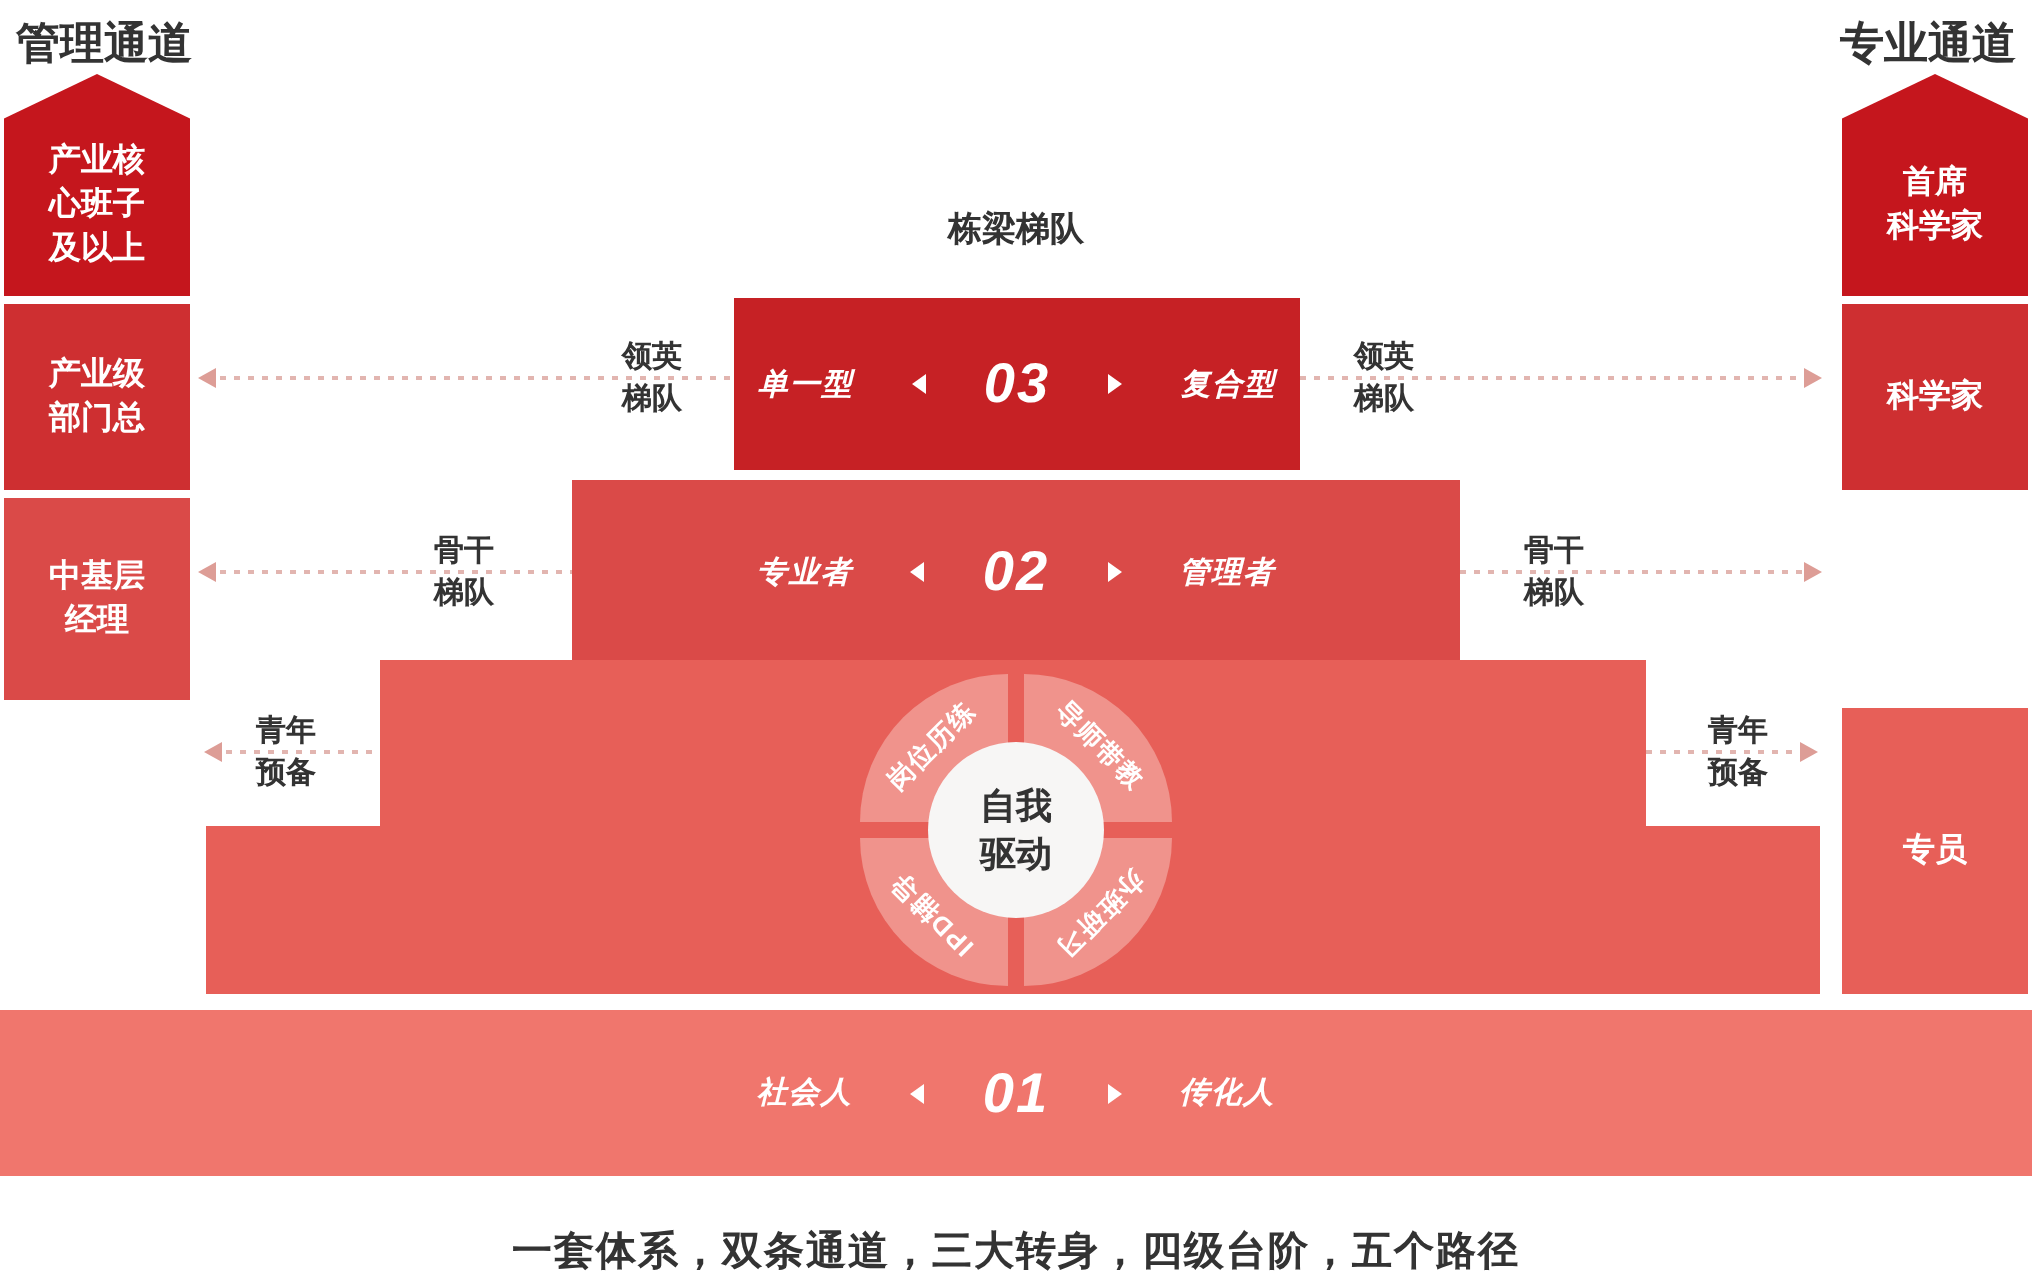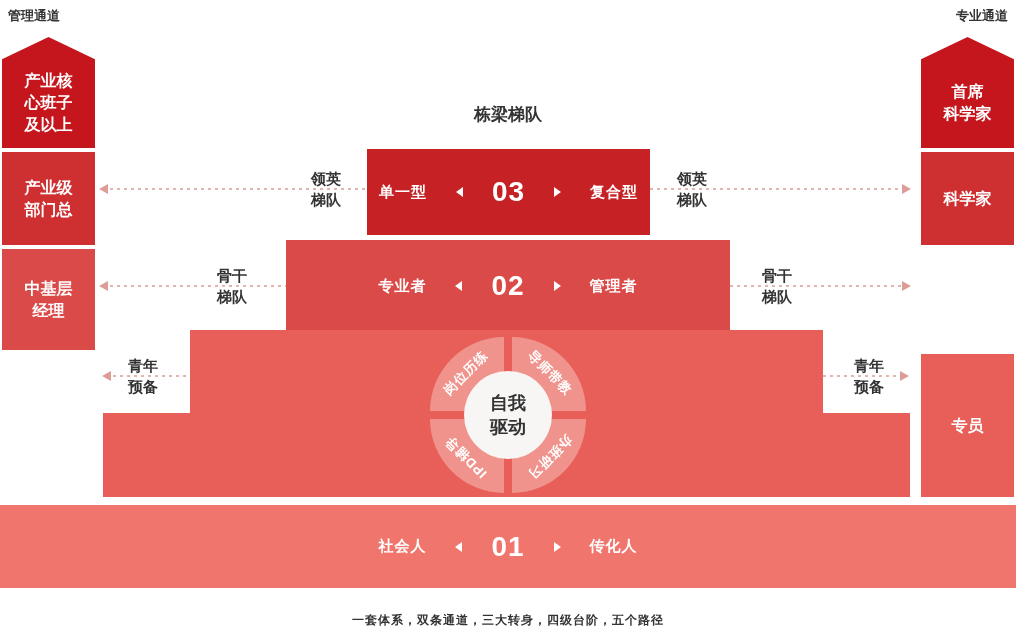--- a/index.html
+++ b/index.html
@@ -12,24 +12,24 @@
   .col-seg{
     position:absolute;left:2px;width:93px;display:flex;align-items:center;justify-content:center;
     color:#fff;font-weight:bold;font-size:16px;line-height:22px;text-align:center;
   }
   .col-seg.right{left:921px;}
   .seg1{top:37px;height:111px;background:#c5161d;clip-path:polygon(50% 0%,100% 20%,100% 100%,0% 100%,0% 20%);padding-top:20px;box-sizing:border-box;}
   .seg2{top:152px;height:93px;background:#ce2f31;}
   .seg3{top:249px;height:101px;background:#da4a48;}
   .seg4{top:354px;height:143px;background:#e75f58;}
   
-  .chan-title{position:absolute;top:7px;font-size:13px;font-weight:bold;color:#333;}
+  .chan-title{position:absolute;top:7px;font-size:22px;font-weight:bold;color:#333;}
   .pyr-title{position:absolute;top:103px;left:0;right:0;text-align:center;font-size:17px;font-weight:bold;color:#333;}
   
-  .tier{position:absolute;display:flex;align-items:center;justify-content:center;gap:29px;color:#fff;}
+  .tier{position:absolute;display:flex;align-items:center;justify-content:center;gap:29px;color:#fff;font-style:italic;}
   .tier .word{font-size:15px;font-weight:bold;letter-spacing:1px;}
   .tier .num{font-size:28px;font-weight:bold;letter-spacing:1px;}
   .tier3{left:367px;top:149px;width:283px;height:86px;background:#c62125;}
   .tier2{left:286px;top:240px;width:444px;height:92px;background:#da4a48;}
   .base{
     position:absolute;left:103px;top:330px;width:807px;height:167px;background:#e75f58;
     clip-path:polygon(10.78% 0%,89.22% 0%,89.22% 49.7%,100% 49.7%,100% 100%,0% 100%,0% 49.7%,10.78% 49.7%);
   }
   .bar{left:0;top:505px;width:1016px;height:83px;background:#f0766d;}
   
@@ -59,21 +59,21 @@
   }
   .ring-label{
     position:absolute;left:50%;top:50%;font-size:13px;font-weight:bold;color:#fff;
     letter-spacing:1px;white-space:nowrap;
   }
   .rl-tl{transform:translate(-50%,-50%) translate(-42px,-42px) rotate(-45deg);}
   .rl-tr{transform:translate(-50%,-50%) translate(42px,-42px) rotate(45deg);}
   .rl-br{transform:translate(-50%,-50%) translate(42px,42px) rotate(135deg);}
   .rl-bl{transform:translate(-50%,-50%) translate(-42px,42px) rotate(-135deg);}
   
-  .caption{position:absolute;left:0;right:0;top:612px;text-align:center;font-size:12px;font-weight:600;color:#333;letter-spacing:1px;}
+  .caption{position:absolute;left:0;right:0;top:612px;text-align:center;font-size:20px;font-weight:600;color:#333;letter-spacing:1px;}
 </style>
 </head>
 <body>
 
 <div class="stage">
 
   <div class="chan-title" style="left:8px;">管理通道</div>
   <div class="chan-title" style="right:8px;">专业通道</div>
   <div class="pyr-title">栋梁梯队</div>
 

